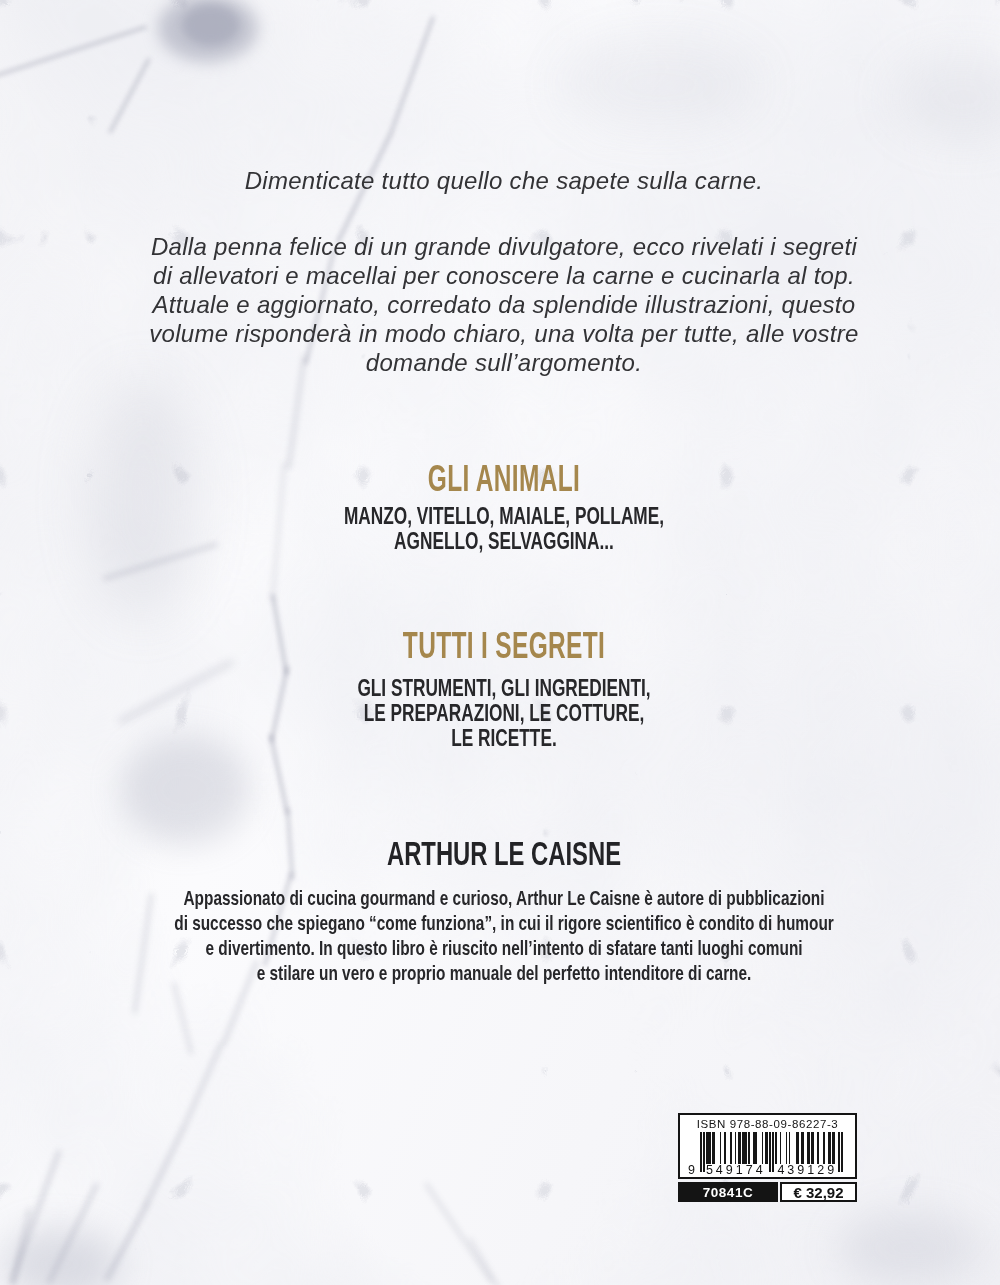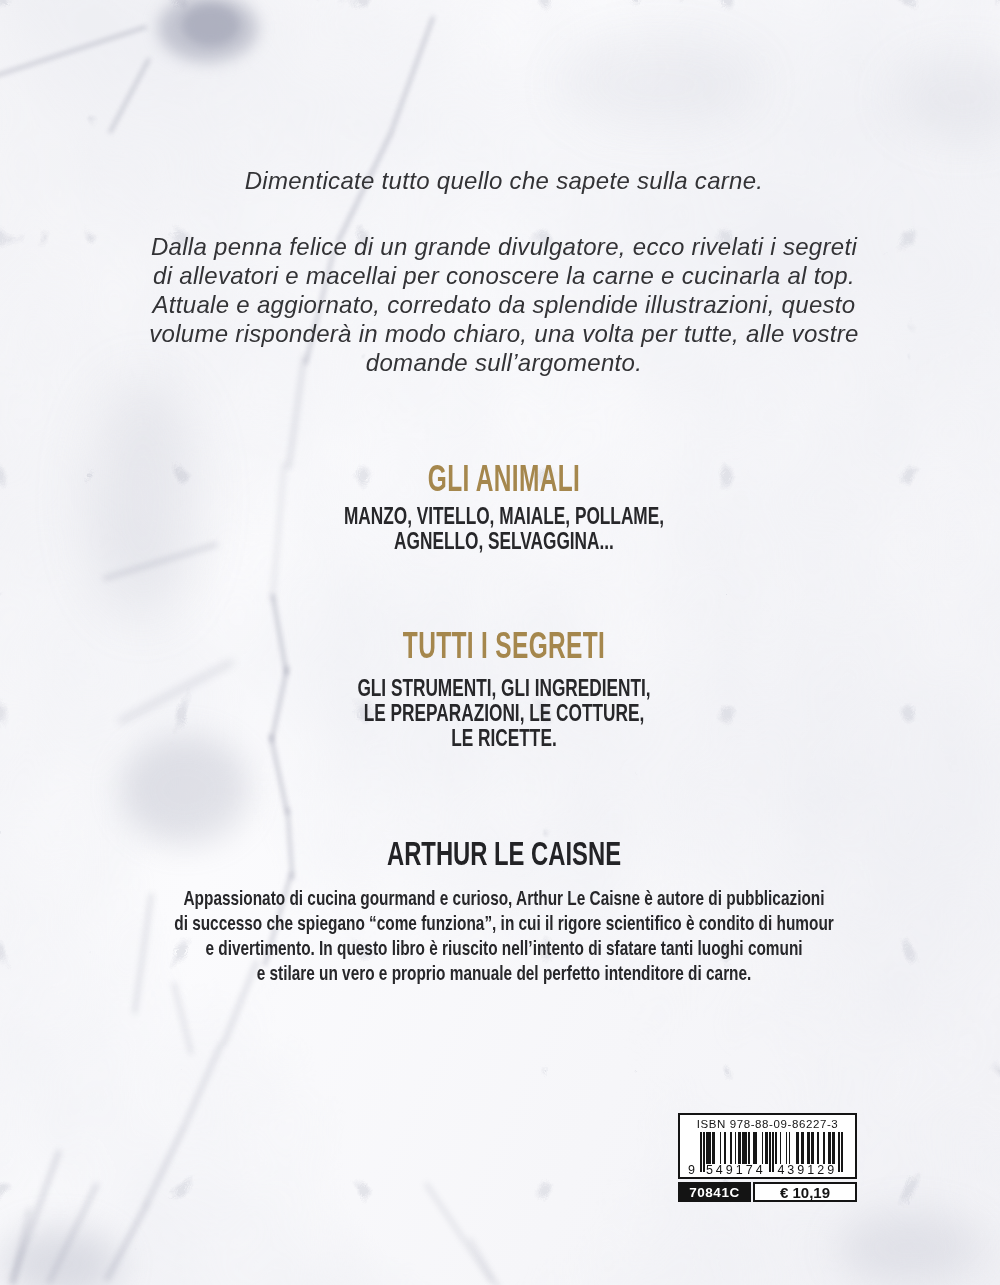--- a/index.html
+++ b/index.html
@@ -46,21 +46,21 @@
   .bars div{height:32px;}
   .bars div.on{background:#161616;}
   .bars div.tall{height:40px;}
   .digits{
     position:relative;display:grid;grid-template-columns:14px 1fr 1fr;margin-left:-14px;
     font-size:12.5px;line-height:13px;color:#141414;letter-spacing:3px;
   }
   .digits span{text-align:center;}
   .bc-row{margin-top:3px;display:flex;height:20px;}
   .code-cell{
-    width:73px;background:#141414;color:#fff;font-weight:700;font-size:13.5px;
+    width:100px;background:#141414;color:#fff;font-weight:700;font-size:13.5px;
     display:flex;align-items:center;justify-content:center;letter-spacing:.5px;
   }
   .price-cell{
     flex:1;box-sizing:border-box;border:2px solid #141414;background:#fff;color:#141414;
     font-weight:700;font-size:15px;display:flex;align-items:center;justify-content:center;
     margin-left:2px;
   }
 </style>
 </head>
 <body>
@@ -251,17 +251,17 @@
           </div>
         <div class="digits">
           <span>9</span>
           <span>549174</span>
           <span>439129</span>
         </div>
       </div>
     </div>
     <div class="bc-row">
       <div class="code-cell">70841C</div>
-      <div class="price-cell">€ 10,19</div>
+      <div class="price-cell">€ 32,92</div>
     </div>
   </div>
 
 </div>
 
 </body></html>

